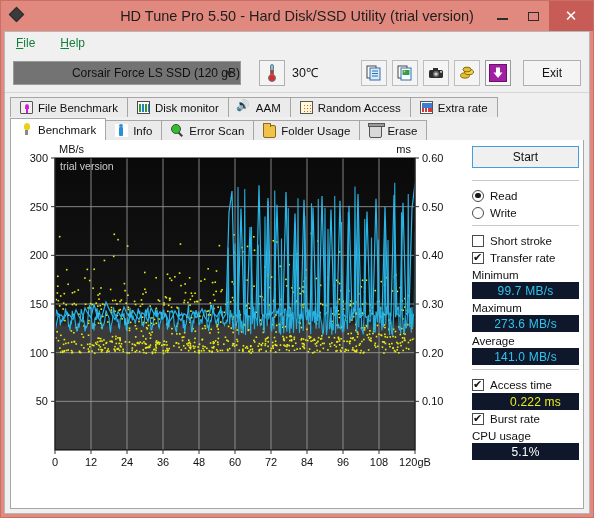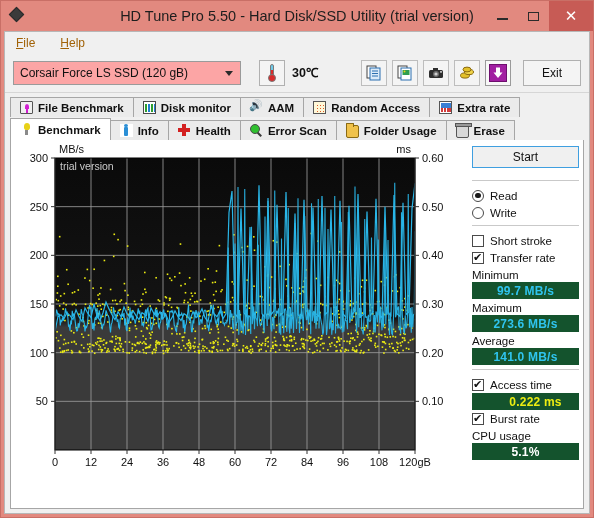--- a/index.html
+++ b/index.html
@@ -65,39 +65,40 @@
     display: flex; flex-direction: column;
     overflow: hidden;
   }
 
   
   #menubar {
     flex: 0 0 21px;
     background: #f0f0f0;
     display: flex; align-items: center;
     padding-left: 9px;
-    font-size: 12px; color: #a16207;
+    font-size: 12px; color: #15803d;
   }
   .menu-item { padding: 2px 11px 2px 2px; margin-right: 12px; cursor: default; }
   .menu-item u { text-decoration: underline; }
 
   
   #toolbar {
     flex: 0 0 40px;
     background: #f0f0f0;
     display: flex; align-items: center;
     padding: 0 8px;
     border-bottom: 1px solid #d6d6d6;
   }
   #drive-select {
     width: 228px; height: 24px;
-    background: #fca5a5; border: 1px solid #9a9a9a;
+    background: #737373; border: 1px solid #9a9a9a;
     display: flex; align-items: center;
     font-size: 12px; color: #111; padding-left: 6px;
     position: relative;
+    justify-content: flex-end;
   }
   #drive-select .caret {
     position: absolute; right: 7px; top: 50%; margin-top: -2px;
     width: 0; height: 0;
     border-left: 4.5px solid transparent;
     border-right: 4.5px solid transparent;
     border-top: 5px solid #2b2b2b;
   }
   #temp-box {
     margin-left: 18px; width: 26px; height: 26px;
@@ -107,21 +108,21 @@
   .thermo { position: relative; width: 8px; height: 18px; }
   .thermo .stem {
     position: absolute; left: 2px; top: 0; width: 4px; height: 12px;
     background: linear-gradient(#6ec9e8 0%, #6ec9e8 45%, #d92b2b 46%, #d92b2b 100%);
     border: 1px solid #7a7a7a; border-radius: 2px 2px 0 0;
   }
   .thermo .bulb {
     position: absolute; left: 0; bottom: 0; width: 8px; height: 8px;
     background: #d92b2b; border: 1px solid #7a7a7a; border-radius: 50%;
   }
-  #temp-text { margin-left: 7px; font-size: 12.5px; font-weight: bold; color: #111; }
+  #temp-text { margin-left: 7px; font-size: 12.5px; font-weight: normal; color: #111; }
   #tool-icons { margin-left: auto; display: flex; align-items: center; gap: 5px; }
   .tool-btn {
     width: 26px; height: 26px; border: 1px solid #bdbdbd; background: #f4f4f4;
     display: flex; align-items: center; justify-content: center;
     font-size: 13px; line-height: 1;
   }
   .tool-btn.accent { border: 1px solid #9a9a9a; background: #f8f8f8; }
   #exit-btn {
     margin-left: 12px; width: 58px; height: 26px;
     border: 1px solid #b0b0b0; background: #f4f4f4;
@@ -131,21 +132,21 @@
 
   
   #tabs { flex: 0 0 auto; padding: 3px 5px 0 5px; background: #f0f0f0; }
   .tab-row { display: flex; align-items: flex-end; height: 21px; }
   .tab-row.row2 { margin-top: 1px; height: 22px; }
   .tab {
     height: 20px; background: #ebebeb;
     border: 1px solid #a6a6a6; border-bottom: none;
     display: flex; align-items: center; gap: 5px;
     padding: 2px 9px; font-size: 11.5px; color: #111;
-    margin-right: -1px; white-space: nowrap; font-weight: bold;
+    margin-right: -1px; white-space: nowrap;
   }
   .tab.active { background: #ffffff; height: 22px; position: relative; z-index: 5; }
   .tab .ticon { width: 13px; height: 13px; display:inline-block; position: relative; flex:0 0 13px; }
 
   
   .ic-filebench { background:#f0f0f0; border:1px solid #555; border-radius:1px; }
   .ic-filebench::after { content:''; position:absolute; left:4px; top:2px; width:4px; height:5px; background:#d11fd1; border-radius:50% 50% 0 0;}
   .ic-filebench::before { content:''; position:absolute; left:5px; top:7px; width:2px; height:4px; background:#d11fd1;}
   .ic-bars { background:#fff; border:1px solid #4a4a4a; }
   .ic-bars::after { content:''; position:absolute; left:1px; bottom:1px; width:10px; height:8px;
@@ -225,22 +226,22 @@
     font-size: 11.5px; color: #9a9a9a; padding-left: 4px;
   }
   .spin-btns {
     position: absolute; right: 1px; top: 1px; width: 14px; height: 15px;
     border: 1px solid #b5b5b5; background: #eee;
     display: flex; flex-direction: column; align-items: center; justify-content: space-around;
     font-size: 6px; color: #666; line-height: 6px;
   }
   .stat-label { font-size: 11.5px; color: #111; margin-top: 2px; line-height: 14px; }
   .stat-value {
-    background: #14532d; height: 17px; display: flex; align-items: center; justify-content: center;
-    font-size: 12px; font-weight: bold; letter-spacing: 0.2px;
+    background: #0f172a; height: 17px; display: flex; align-items: center; justify-content: center;
+    font-size: 12px; font-weight: normal; letter-spacing: 0.2px;
   }
   .v-cyan { color: #2fc4ef; }
   .v-yellow { color: #eded12; margin-left: 20px; }
   .v-white { color: #ffffff; }
 </style>
 </head>
 <body>
 
 <div id="window">
 
@@ -347,24 +348,20 @@
         </div>
       </div>
       <div class="tab-row row2">
         <div class="tab active">
           <span class="ticon ic-bulb"></span>
           <span>Benchmark</span>
         </div>
         <div class="tab">
           <span class="ticon ic-info"></span>
           <span>Info</span>
-        </div>
-        <div class="tab">
-          <span class="ticon ic-cross"></span>
-          <span>Health</span>
         </div>
         <div class="tab">
           <span class="ticon ic-mag"></span>
           <span>Error Scan</span>
         </div>
         <div class="tab">
           <span class="ticon ic-folder"></span>
           <span>Folder Usage</span>
         </div>
         <div class="tab">

